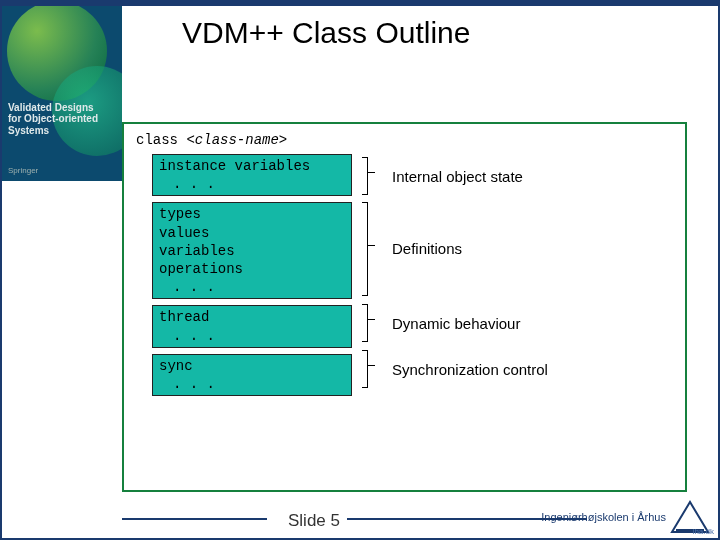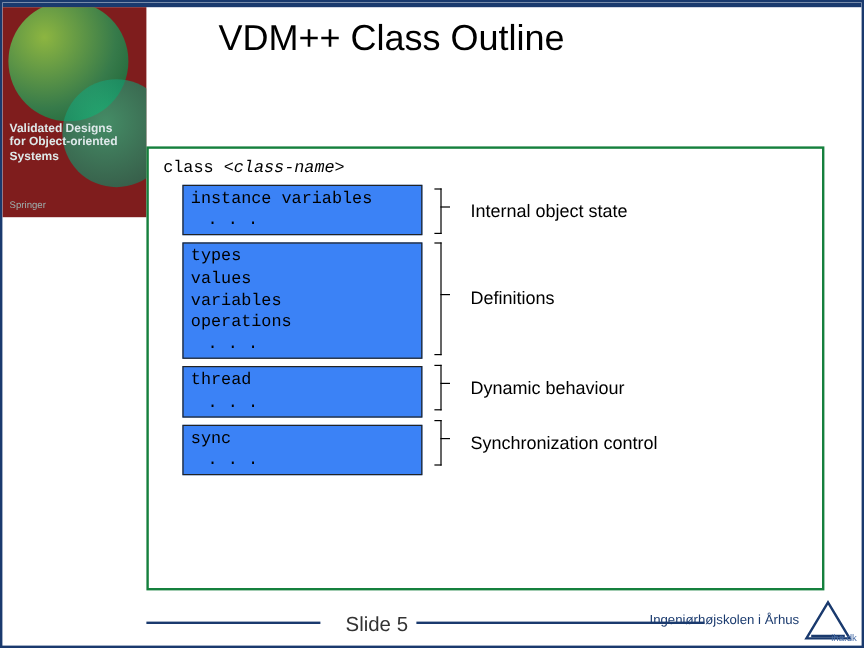--- a/index.html
+++ b/index.html
@@ -22,21 +22,21 @@
     left: 180px;
     top: 14px;
     font-size: 30px;
     font-weight: normal;
     color: #000;
   }
   .bookcover {
     position: absolute;
     left: 0; top: 4px;
     width: 120px; height: 175px;
-    background: #7f1d1d;
+    background: #0c4a6e;
     overflow: hidden;
   }
   .bookcover .circle1 {
     position: absolute;
     left: 5px; top: -5px;
     width: 100px; height: 100px;
     border-radius: 50%;
     background: radial-gradient(circle at 30% 30%, #8fd047, #2a8b52 60%, #063 100%);
     opacity: 0.85;
   }
@@ -81,21 +81,21 @@
   .codecol {
     position: absolute;
     left: 28px; top: 30px;
     width: 200px;
   }
   .codebox {
     border: 1px solid #222;
     padding: 2px 6px 2px 6px;
     margin-bottom: 6px;
     font-family: "Courier New", monospace;
-    background: #3b82f6;
+    background: #14b8a6;
     line-height: 1.3;
   }
   .codebox .dots { padding-left: 14px; }
   .annot {
     position: absolute;
     font-family: Arial, sans-serif;
     font-size: 15px;
     color: #000;
   }
   .bracket {

